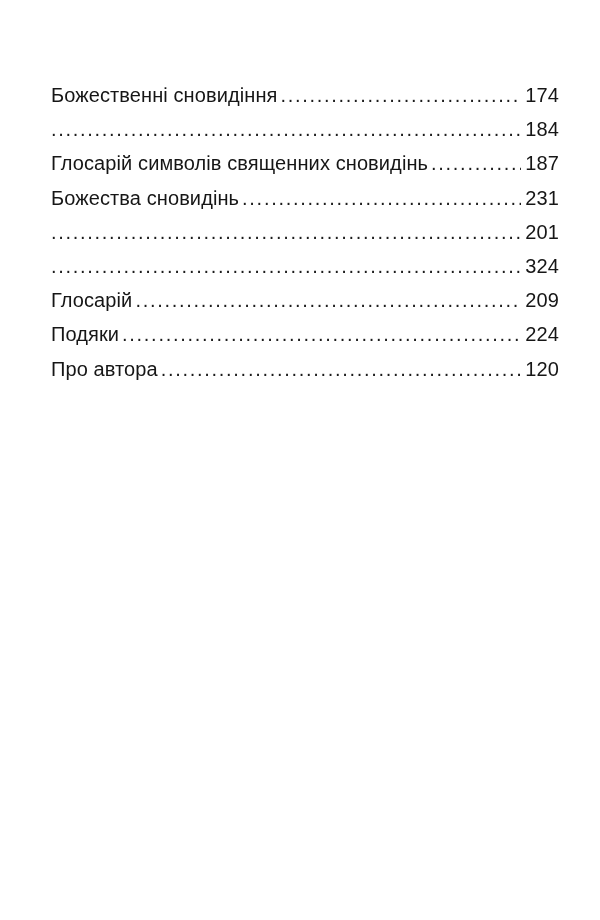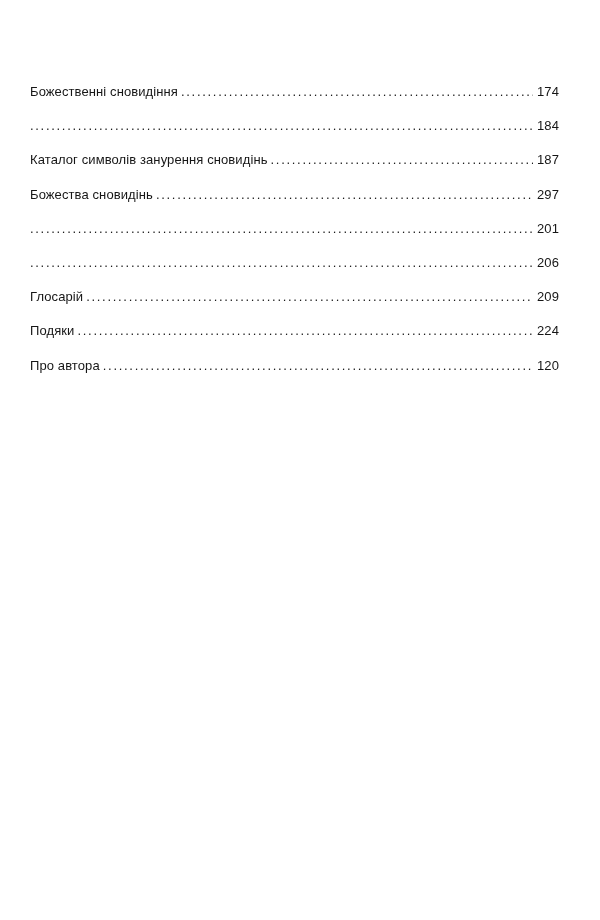--- a/index.html
+++ b/index.html
@@ -23,23 +23,24 @@
   .toc {
     position: absolute;
     top: 84px;
     left: 30px;
     right: 41px;
   }
   .toc-row {
     display: flex;
     align-items: baseline;
     height: 34.2px;
-    font-size: 13px;
+    font-size: 20px;
     font-weight: 400;
     letter-spacing: 0.1px;
+    margin-left: 21px;
   }
   .toc-title {
     white-space: nowrap;
     flex: 0 0 auto;
     padding-right: 3px;
   }
   .dot-leader {
     flex: 1 1 auto;
     overflow: hidden;
     white-space: nowrap;
@@ -68,39 +69,39 @@
     <span class="dot-leader"></span>
     <span class="toc-page">174</span>
   </div>
 
   <div class="toc-row">
     <span class="dot-leader"></span>
     <span class="toc-page">184</span>
   </div>
 
   <div class="toc-row">
-    <span class="toc-title">Каталог символів занурення сновидінь</span>
+    <span class="toc-title">Глосарій символів священних сновидінь</span>
     <span class="dot-leader"></span>
     <span class="toc-page">187</span>
   </div>
 
   <div class="toc-row">
     <span class="toc-title">Божества сновидінь</span>
     <span class="dot-leader"></span>
-    <span class="toc-page">297</span>
+    <span class="toc-page">231</span>
   </div>
 
   <div class="toc-row">
     <span class="dot-leader"></span>
     <span class="toc-page">201</span>
   </div>
 
   <div class="toc-row">
     <span class="dot-leader"></span>
-    <span class="toc-page">206</span>
+    <span class="toc-page">324</span>
   </div>
 
   <div class="toc-row">
     <span class="toc-title">Глосарій</span>
     <span class="dot-leader"></span>
     <span class="toc-page">209</span>
   </div>
 
 
   <div class="toc-row">

